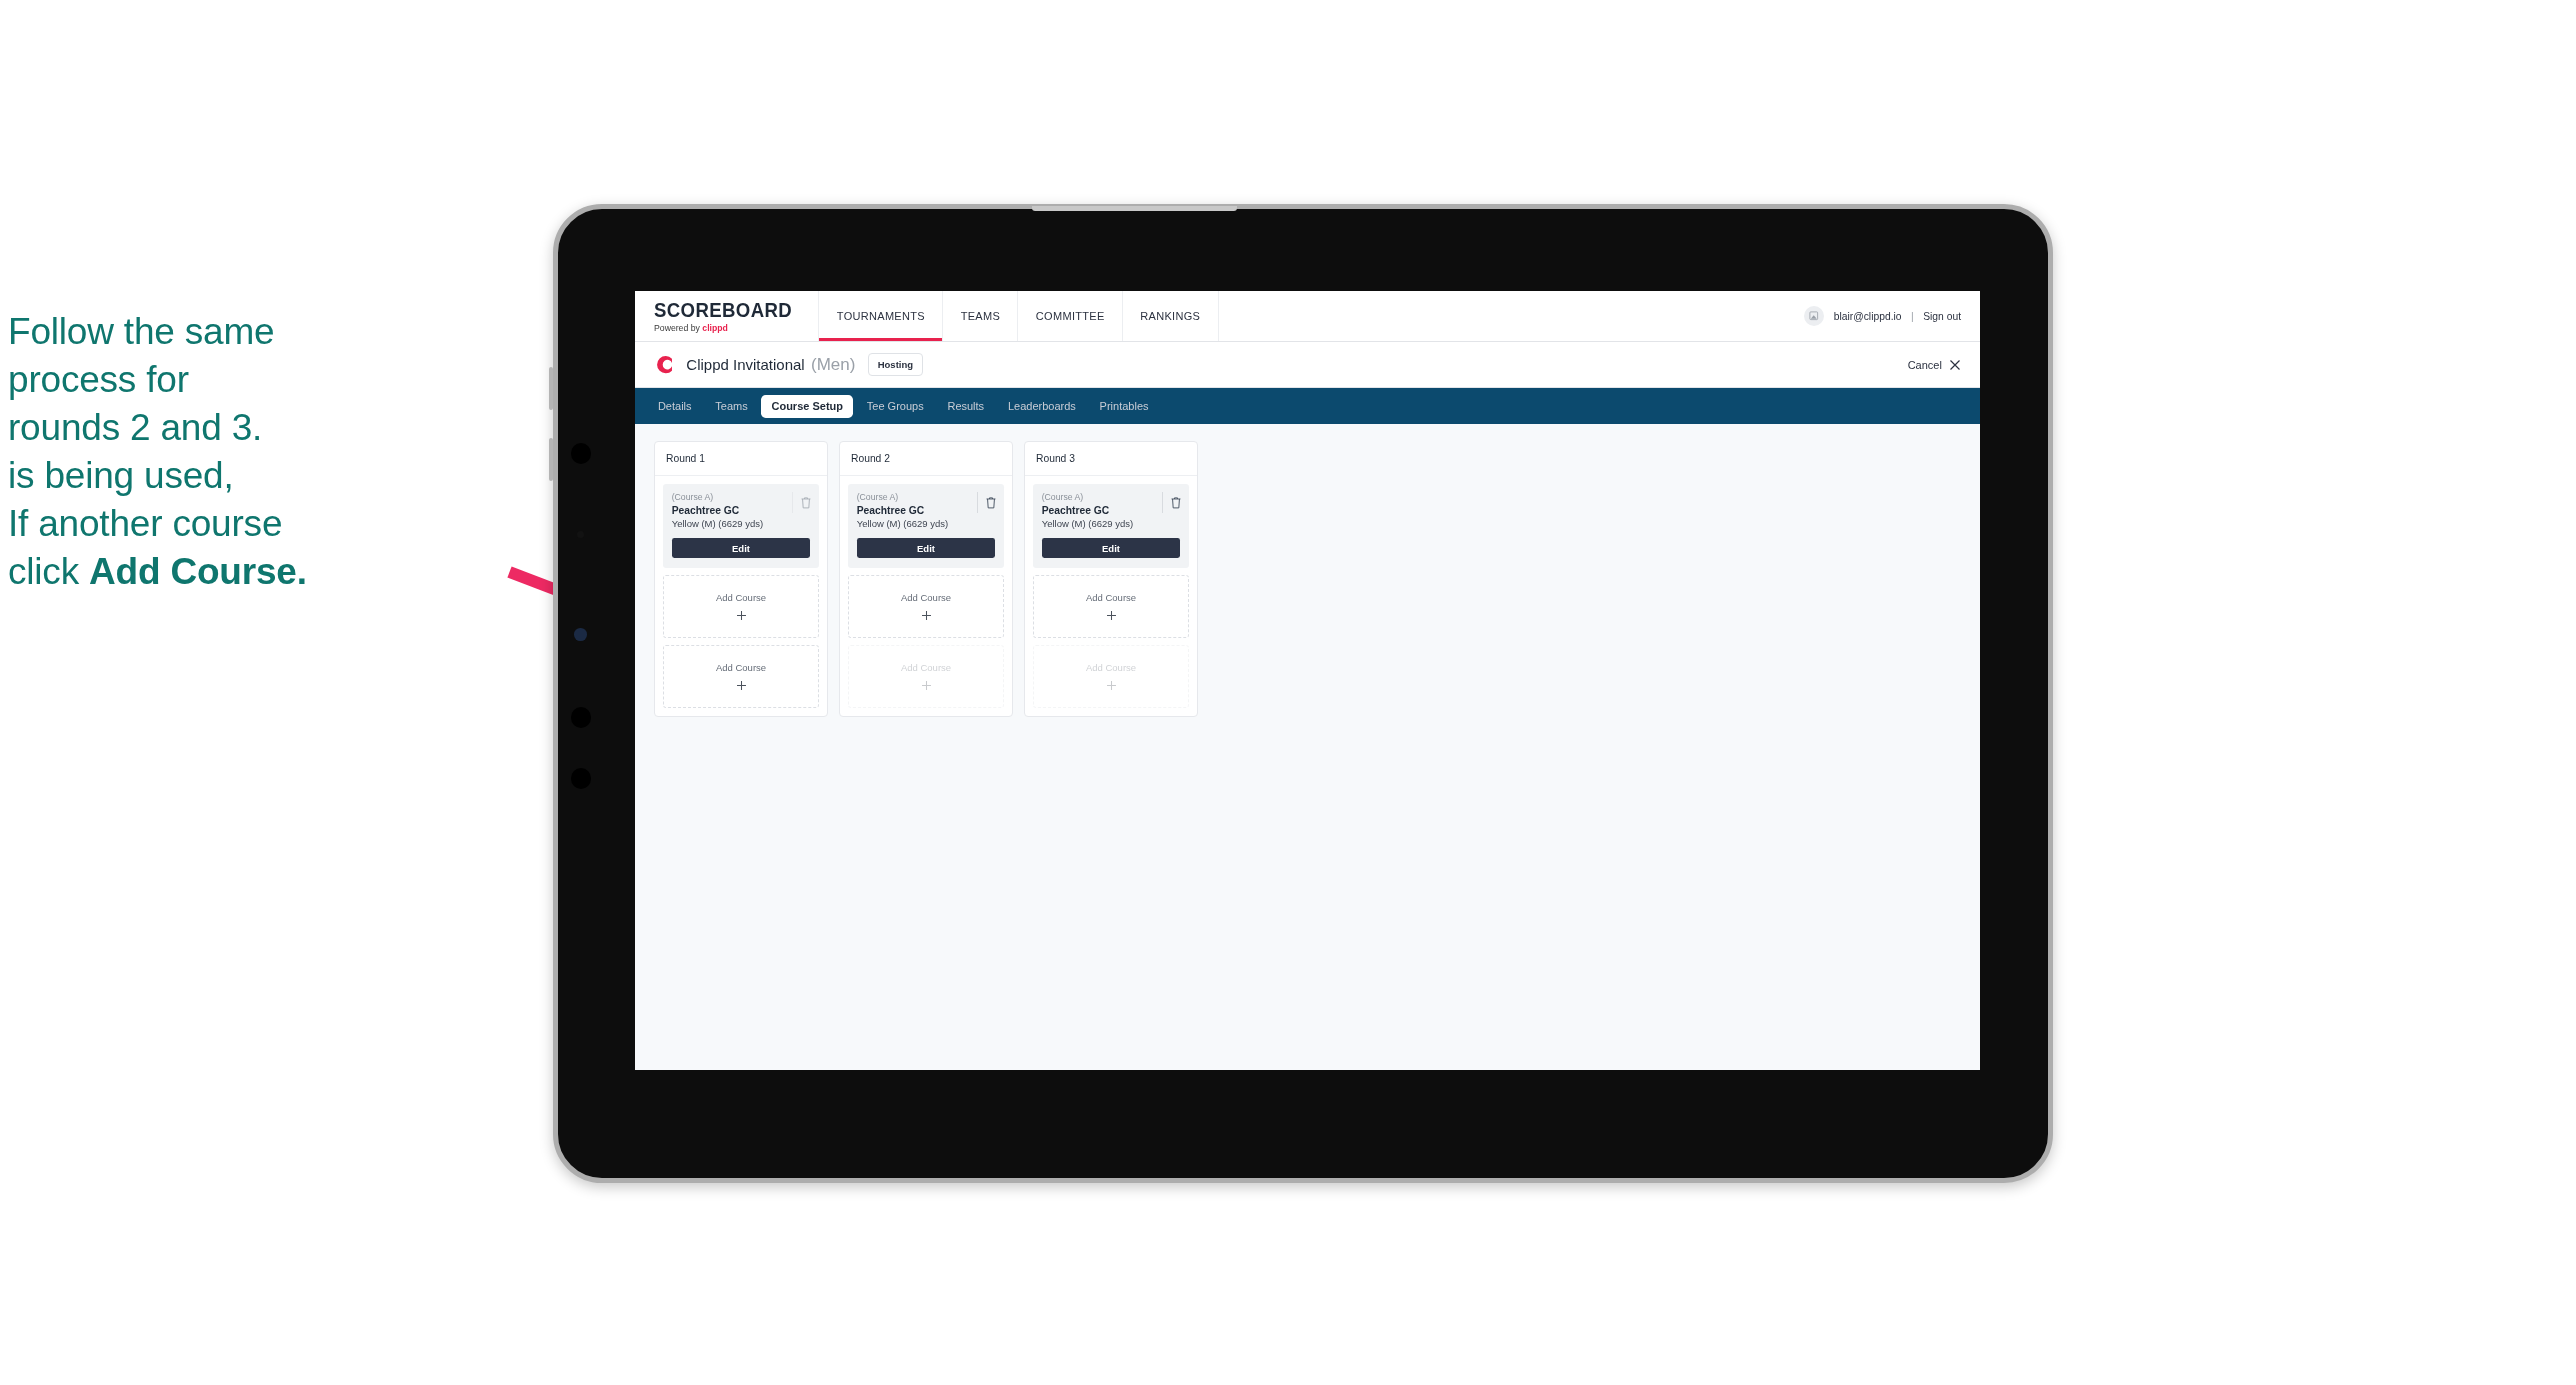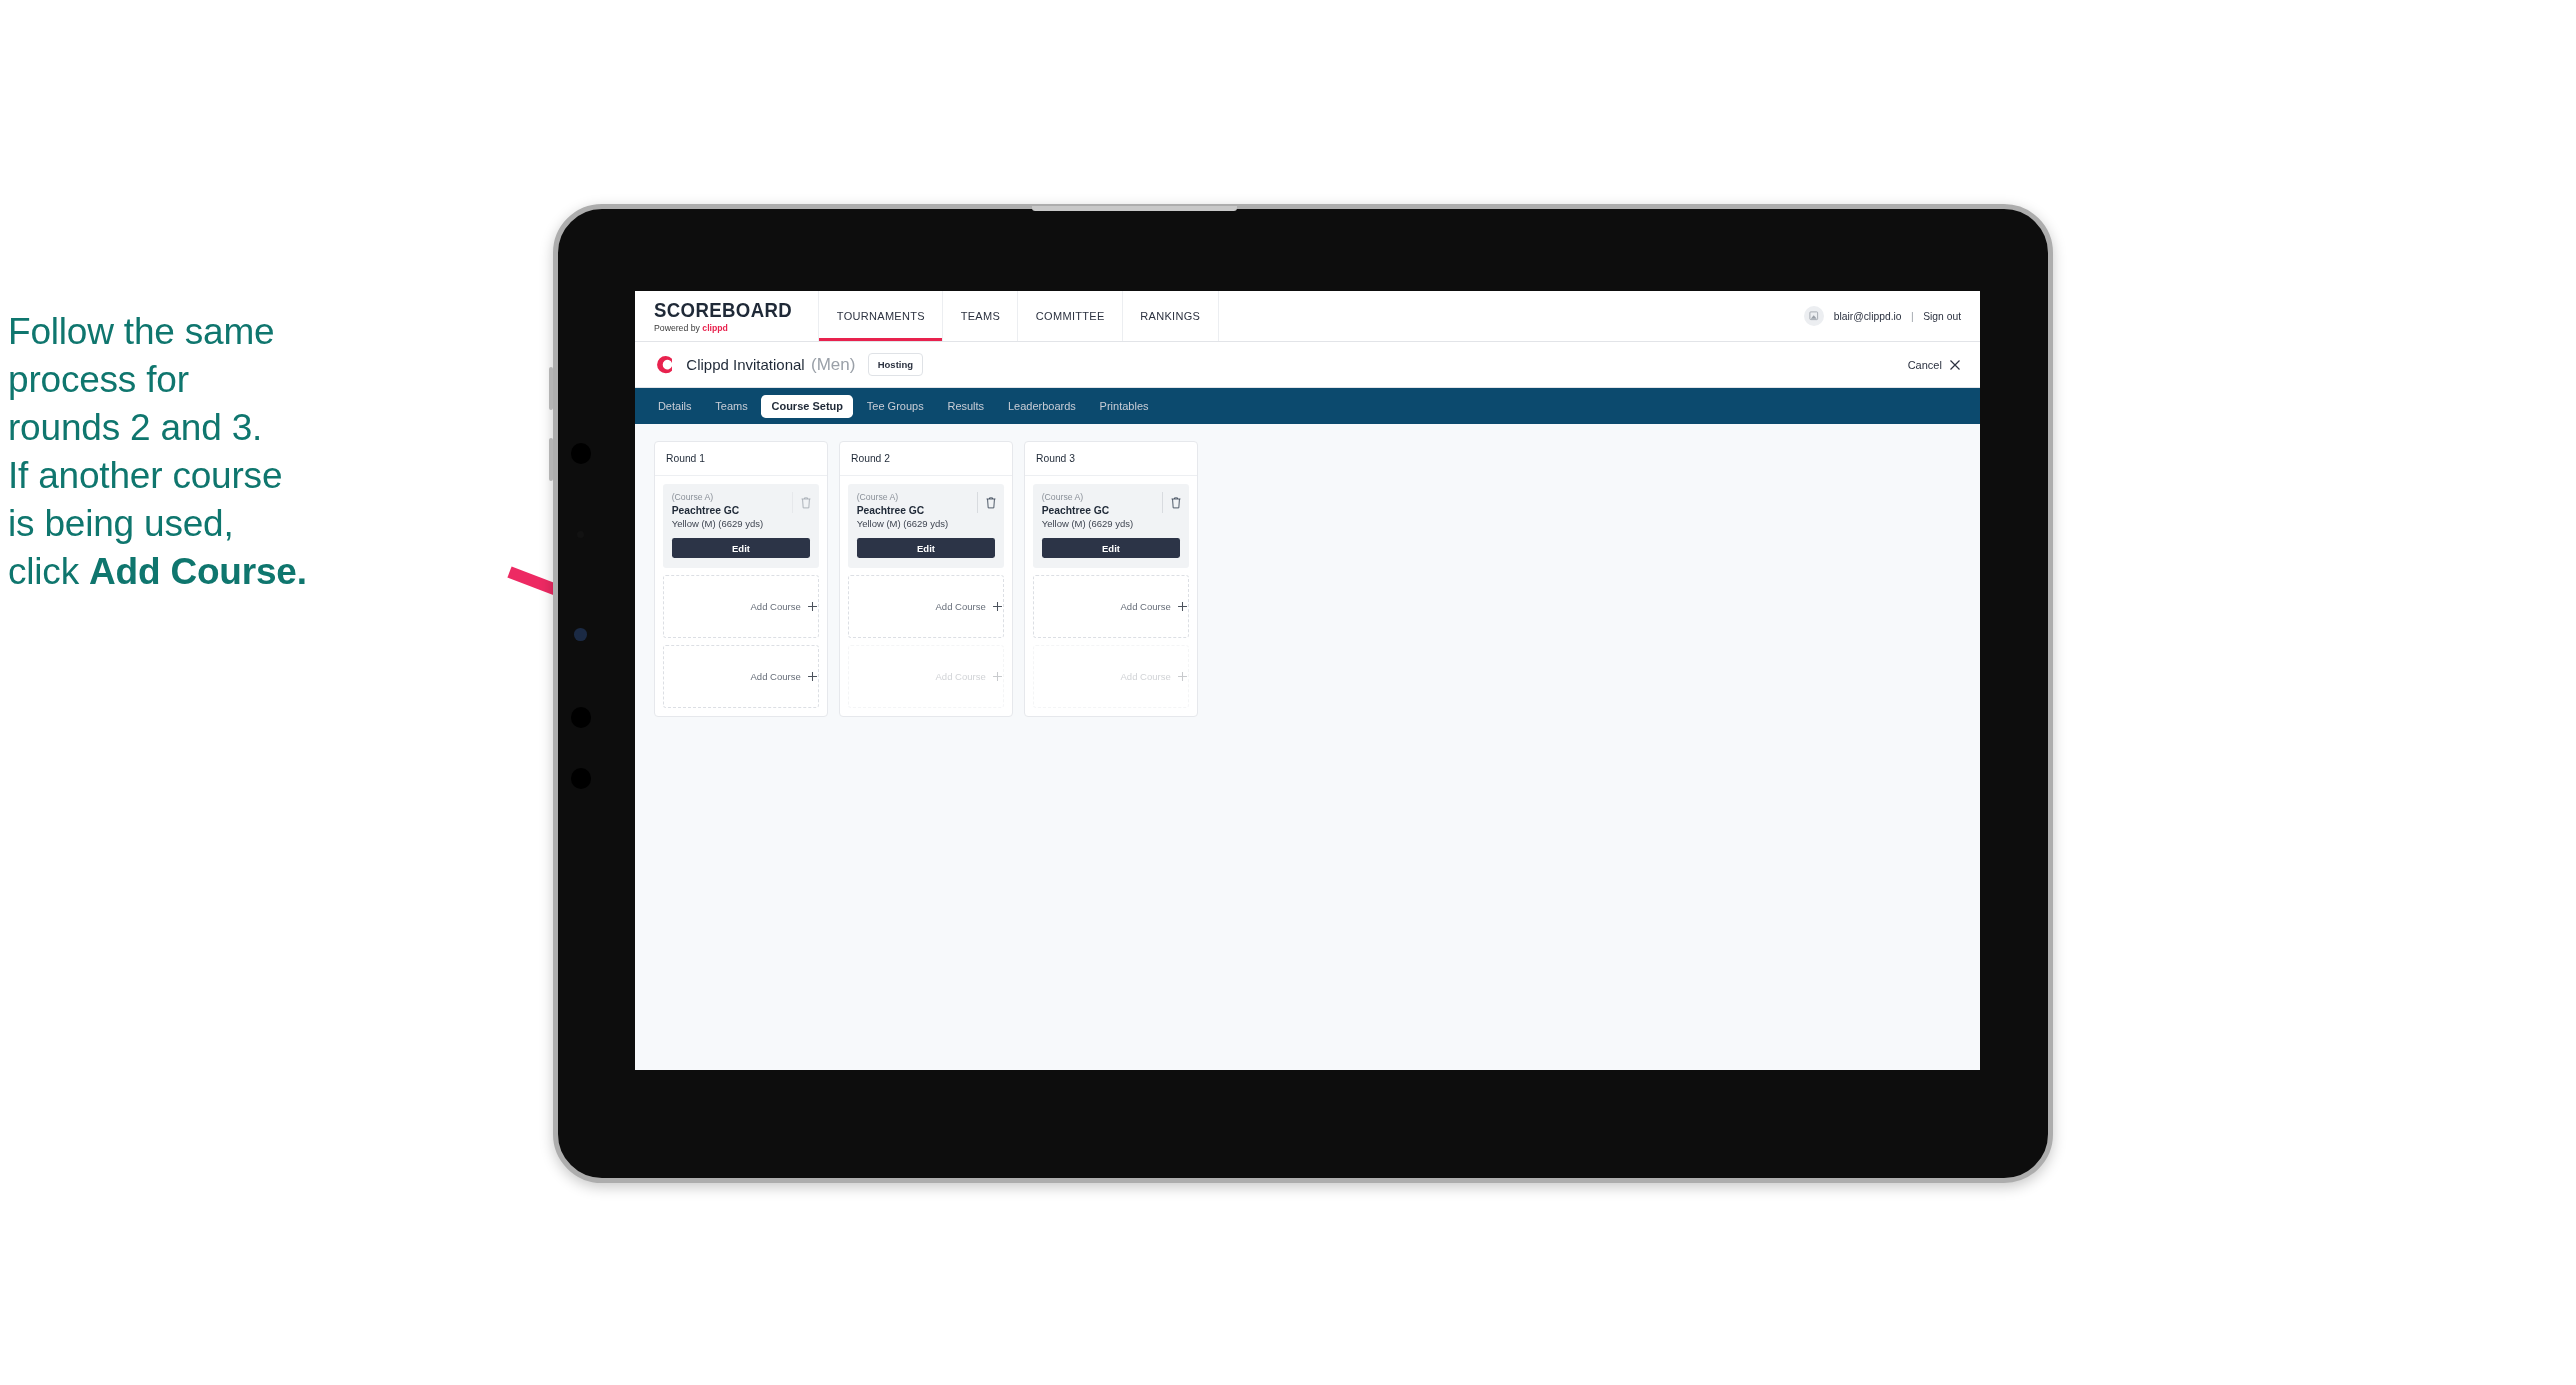--- a/index.html
+++ b/index.html
@@ -105,35 +105,35 @@
                 align-items:center; gap:7.1px; }
   .tool-div { width:0.8px; height:20.5px; background:#d8dbdf; }
   .trash { width:12px; height:13.4px; cursor:pointer; }
   .edit-btn { margin-top:8.7px; width:100%; height:20.5px; background:#2c3447;
               color:#ffffff; font-size:9.5px; font-weight:600; border:none;
               border-radius:2.4px; cursor:pointer; display:flex;
               align-items:center; justify-content:center; }
 
   .add-card { margin-top:7.1px; height:63px; border:1.2px dashed #dcdfe4;
               border-radius:3.2px; display:flex; align-items:center;
-              justify-content:flex-end; gap:6.3px; background:#fff; cursor:pointer; }
+              justify-content:center; gap:6.3px; background:#fff; cursor:pointer;flex-direction:column; }
   .add-card .lbl { font-size:9.5px; color:#666d78; }
   .add-plus { width:11px; height:11px; }
   .faded { opacity:0.42; }
   .faded2 { opacity:0.30; }
 </style>
 </head>
 <body>
 
 <div id="annotation">
     <span class="ln">Follow the same</span>
     <span class="ln">process for</span>
     <span class="ln">rounds 2 and 3.</span>
+    <span class="ln">is being used,</span>
     <span class="ln">If another course</span>
-    <span class="ln">is being used,</span>
     <span class="ln">click <b>Add Course.</b></span>
   </div>
 
 <svg id="arrow-svg" viewBox="0 0 460 200">
   <g id="arrow-g">
     <line x1="45" y1="34" x2="322" y2="140" stroke="#ED2A63" stroke-width="15" stroke-linecap="butt"></line>
     <polygon points="345,118 390,164 323,170" fill="#ED2A63"></polygon>
   </g>
 </svg>
 

